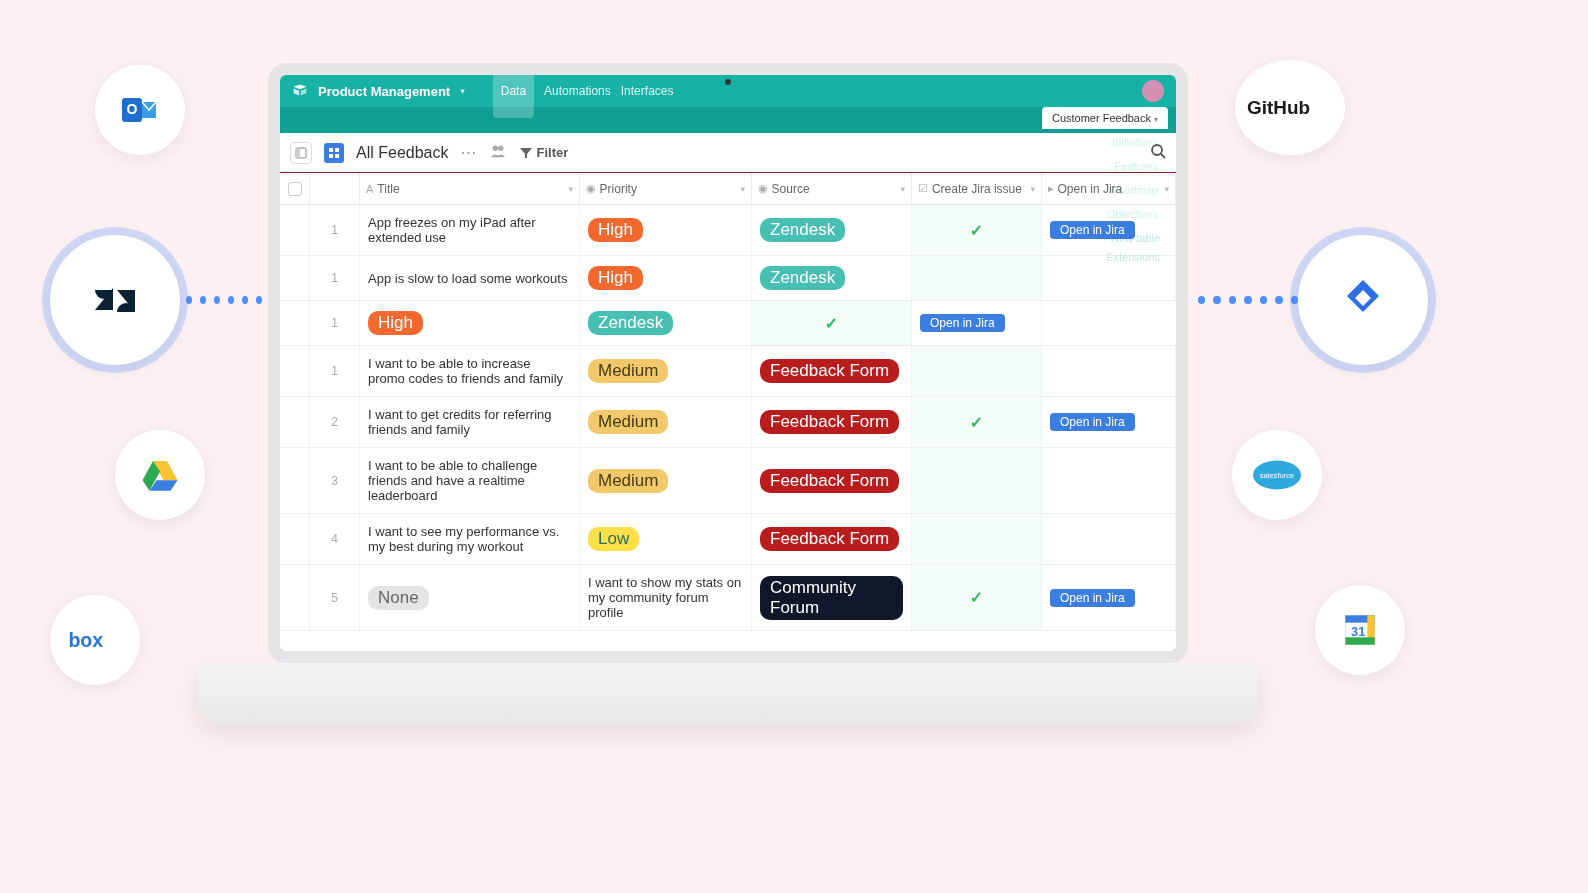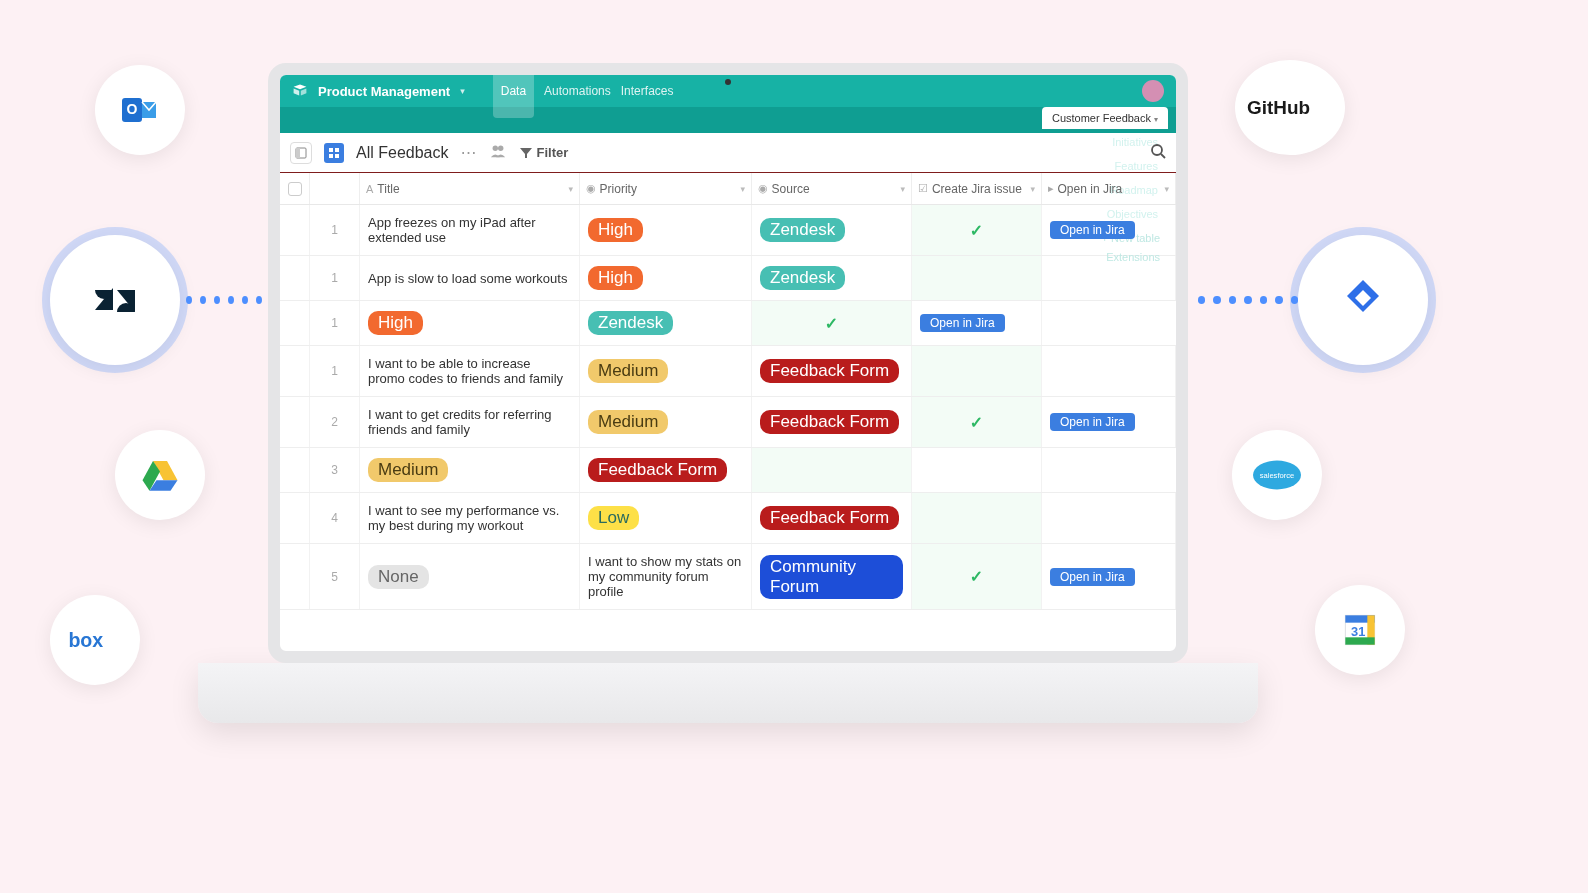--- a/index.html
+++ b/index.html
@@ -133,21 +133,21 @@
 .dcell { padding: 10px 8px; border-right: 1px solid #f2f2f2; display:flex; align-items:center; }
 .dcell.num { justify-content: center; color: #aaa; font-size: 12px; }
 .dcell.jira { justify-content: center; background: #f3fcf6; }
 .pill { padding: 2px 10px; border-radius: 10px; font-size: 17px; color: #fff; display: inline-block; }
 .pill.high { background: #f2692f; }
 .pill.medium { background: #f1c96b; color: #4a3c12; }
 .pill.low { background: #fde047; color: #2b6b5e; }
 .pill.none { background: #e4e4e4; color: #666; }
 .pill.zendesk { background: #47bfb3; }
 .pill.feedback { background: #b91c1c; }
-.pill.community { background: #1d4ed8; }
+.pill.community { background: #0f172a; }
 .checkmark { color: #2db864; font-size: 16px; font-weight: bold; }
 .jira-btn { background: #3b7ee0; color: #fff; padding: 2px 10px; border-radius: 4px; font-size: 12px; cursor: pointer; }
 .field-icon { color: #aaa; font-size: 11px; }
 </style>
 </head>
 <body>
 
 <div class="integration-icon" style="left:95px; top:65px;">
   <svg width="48" height="48" viewBox="0 0 48 48">
       <rect x="6" y="12" width="20" height="24" rx="3" fill="#1f6fd0"></rect>
@@ -398,20 +398,21 @@
           <div class="dcell jira">
             <span class="checkmark">✓</span>
           </div>
           <div class="dcell">
             <span class="jira-btn">Open in Jira</span>
           </div>
         </div>
         <div class="data-row">
           <div class="dcell"></div>
           <div class="dcell num">3</div>
+          <div class="dcell">I want to be able to challenge friends and have a realtime leaderboard</div>
           <div class="dcell">
             <span class="pill medium">Medium</span>
           </div>
           <div class="dcell">
             <span class="pill feedback">Feedback Form</span>
           </div>
           <div class="dcell jira"></div>
           <div class="dcell"></div>
         </div>
         <div class="data-row">

